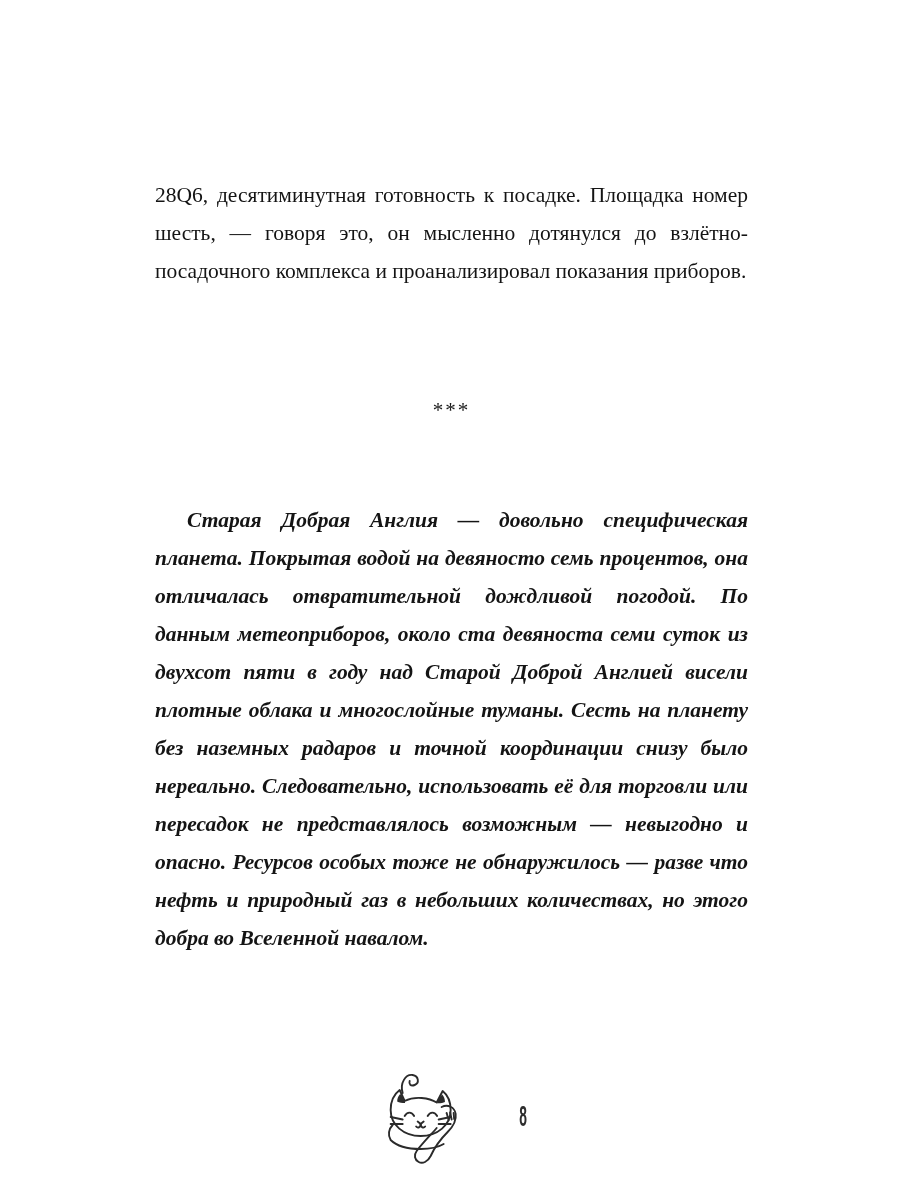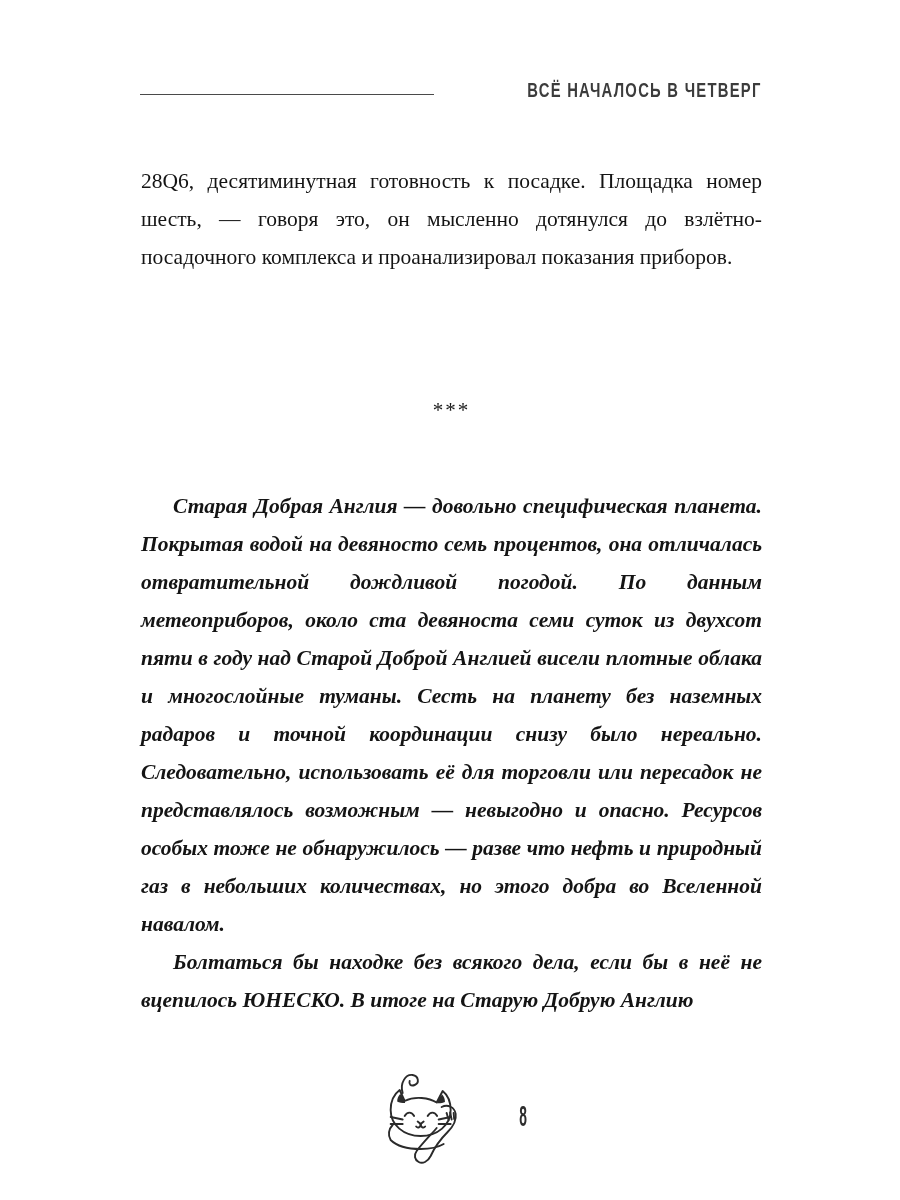--- a/index.html
+++ b/index.html
@@ -59,21 +59,21 @@
 
   
   .text-column {
     position: absolute;
     left: 141px;
     top: 162px;
     width: 621px;
   }
 
   p.para {
-    margin: 0;
+    margin: 14px;
     font-size: 21.5px;
     line-height: 38px;
     text-align: justify;
     text-justify: inter-word;
     color: #141414;
     hyphens: manual;
   }
   p.para.indent {
     text-indent: 32px;
   }
@@ -140,34 +140,29 @@
     letter-spacing: 0;
     position: relative;
     top: -2px;
   }
 </style>
 </head>
 <body>
 
 <div class="page">
 
-  <div class="running-head">
-    <span class="head-rule"></span>
-    <span class="head-title">ВСЁ НАЧАЛОСЬ В ЧЕТВЕРГ</span>
-  </div>
 
   <div class="text-column">
     <p class="para upright">28Q6, десятиминутная готовность к посадке. Площадка номер шесть, — говоря это, он мысленно дотянулся до взлётно-посадочного комплекса и проанализировал показания приборов.</p>
   </div>
 
   <div class="divider">***</div>
 
   <div class="italic-block">
     <p class="para italic indent">Старая Добрая Англия — довольно специфическая планета. Покрытая водой на девяносто семь процентов, она отличалась отвратительной дождливой погодой. По данным метеоприборов, около ста девяноста семи суток из двухсот пяти в году над Старой Доброй Англией висели плотные облака и многослойные туманы. Сесть на планету без наземных радаров и точной координации снизу было нереально. Следовательно, использовать её для торговли или пересадок не представлялось возможным — невыгодно и опасно. Ресурсов особых тоже не обнаружилось — разве что нефть и природный газ в небольших количествах, но этого добра во Вселенной навалом.</p>
-    <p class="para italic indent">Болтаться бы находке без всякого дела, если бы в неё не вцепилось ЮНЕСКО. В итоге на Старую Добрую Англию</p>
   </div>
 
   <div class="footer">
     <div class="footer-inner">
 
       <svg class="cat-mark" viewBox="0 0 104 110" fill="none" stroke="#2b2b2b" stroke-width="1.9" stroke-linecap="round" stroke-linejoin="round">
 
         <path d="M34 30 C31 20, 37 11, 44 12 C50 13, 51 20, 46 22 C42 23.5, 40 21, 41 18"></path>
 
         <path d="M22 47 C22 36, 27 30, 31 27 L36 38 C41 35.5, 47 34.5, 53 35

